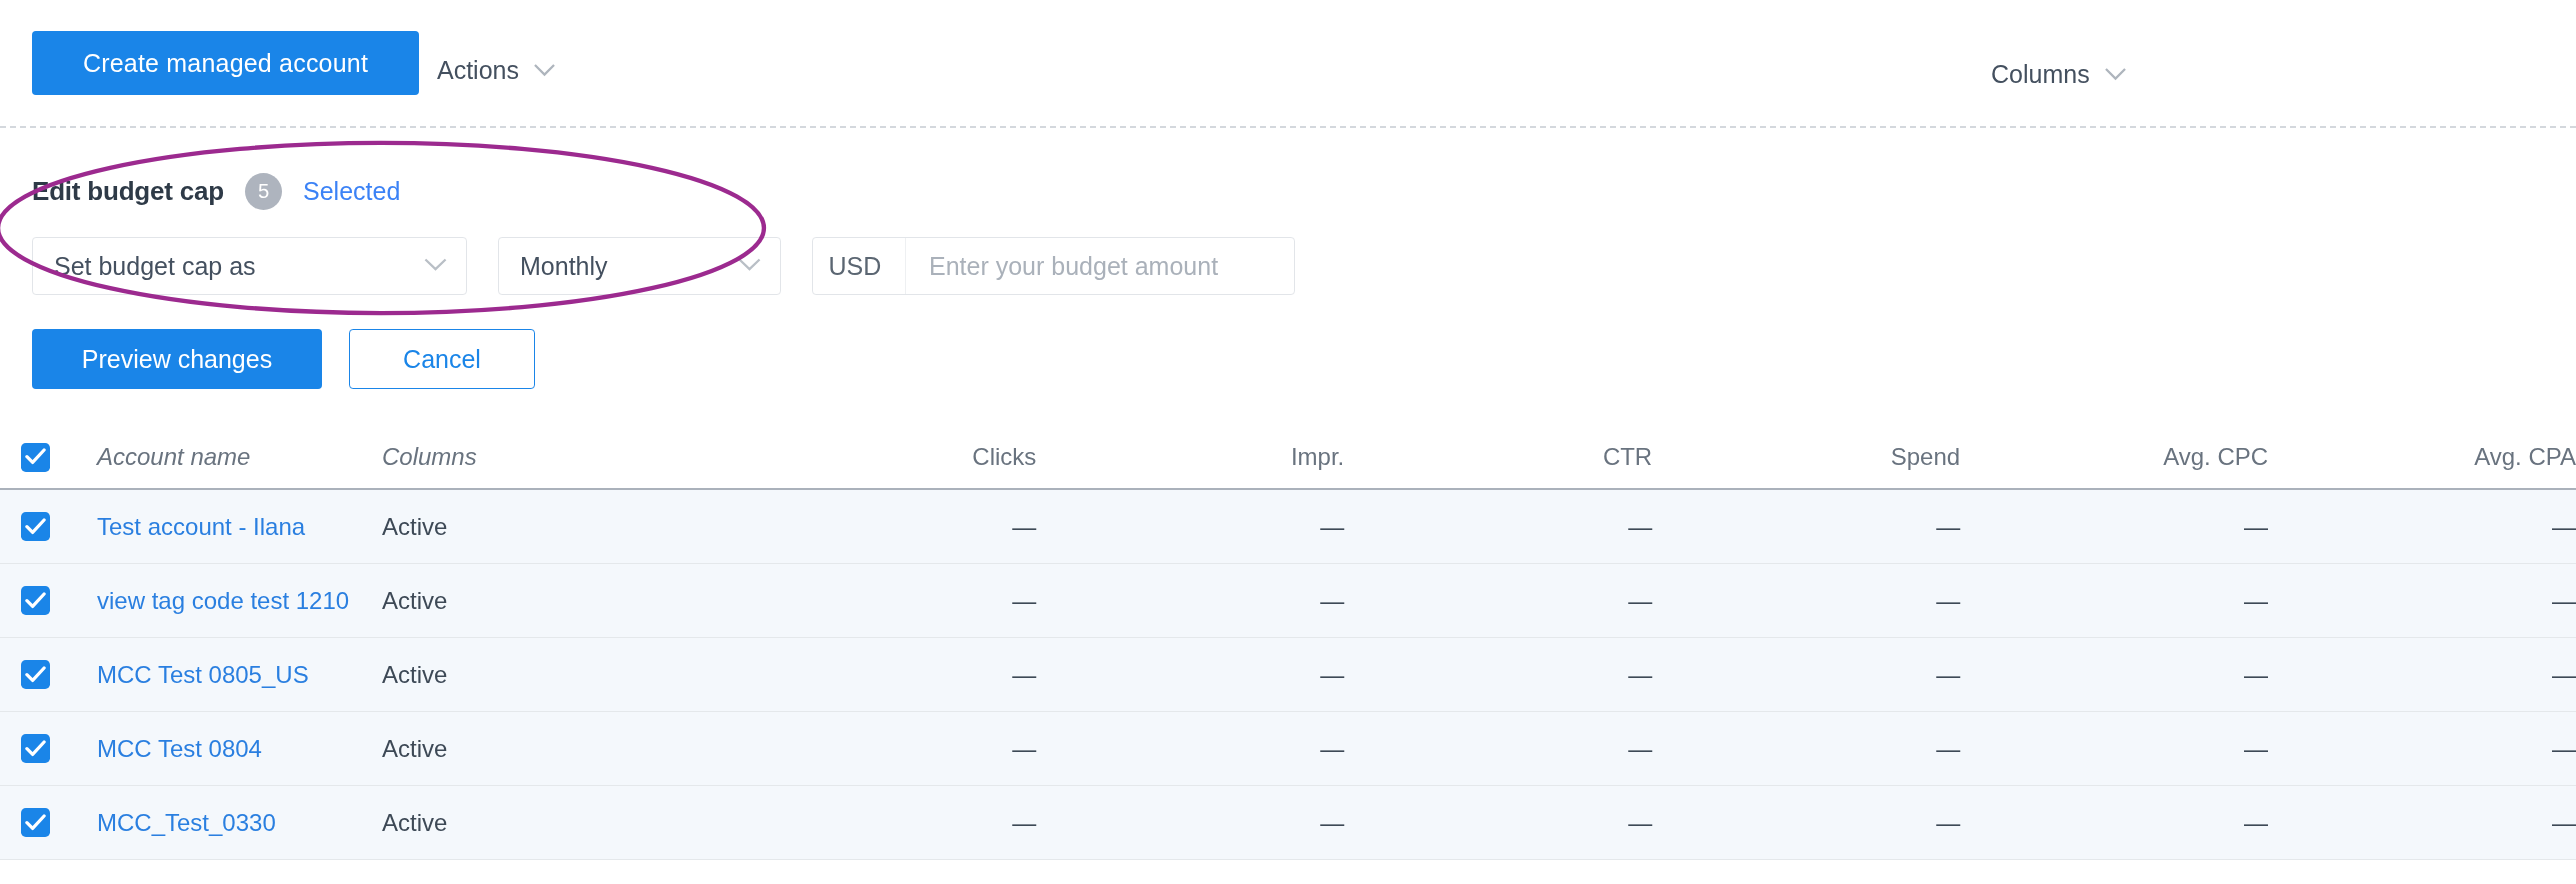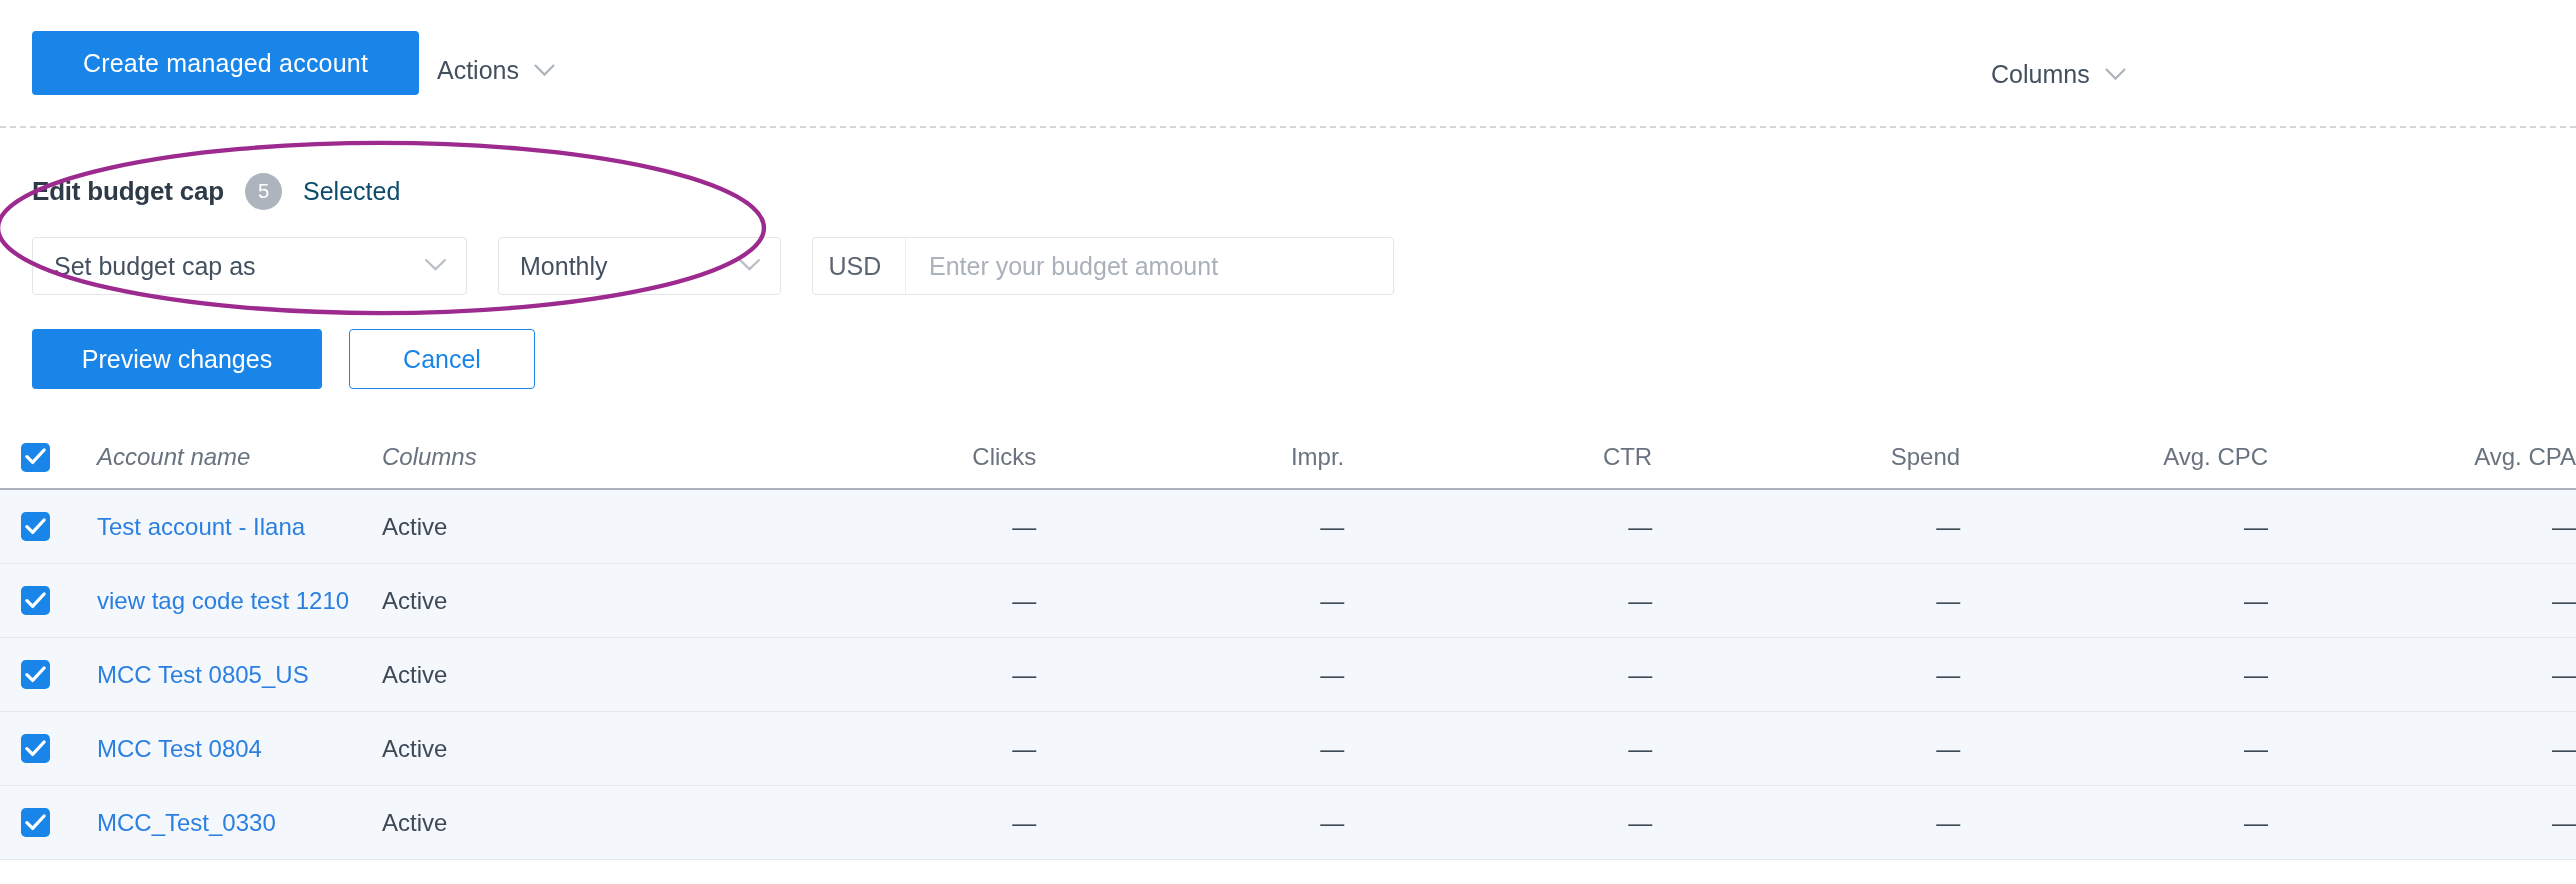--- a/index.html
+++ b/index.html
@@ -70,21 +70,21 @@
   }
   .bulk-title {
     font-size:26px; font-weight:bold; color:#2e3a47;
     letter-spacing:-0.2px;
   }
   .sel-badge {
     width:37px; height:37px; border-radius:50%;
     background:#aeb4be; color:#fff;
     font-size:20.3px; display:flex; align-items:center; justify-content:center;
   }
-  .sel-label { font-size:25px; color:#0c4a6e; }
+  .sel-label { font-size:25px; color:#3b82f6; }
 
   .controls-row {
     position:absolute; left:32px; top:102px;
     display:flex; align-items:center; gap:31px;border-radius:21px;
   }
   .select-box {
     position:relative;
     height:58px; border:1.9px solid #e2e5e9; border-radius:3.9px;
     background:#fff;
     display:flex; align-items:center;
@@ -92,21 +92,21 @@
     cursor:pointer;
   }
   .select-box.w1 { width:435px; }
   .select-box.w2 { width:283px; }
   .select-val { font-size:25px; color:#44505f; }
   .select-chev {
     position:absolute; right:19.4px; top:50%; transform:translateY(-50%);
   }
 
   .amount-box {
-    position:relative; width:582px; height:58px;
+    position:relative; width:483px; height:58px;
     border:1.9px solid #e2e5e9; border-radius:3.9px;
     background:#fff; display:flex; align-items:center;
   }
   .amount-prefix {
     width:93px; height:100%;
     display:flex; align-items:center;
     padding-left:15.5px;
     font-size:25px; color:#5b6672;
     border-right:1.9px solid #eef0f2;
   }

